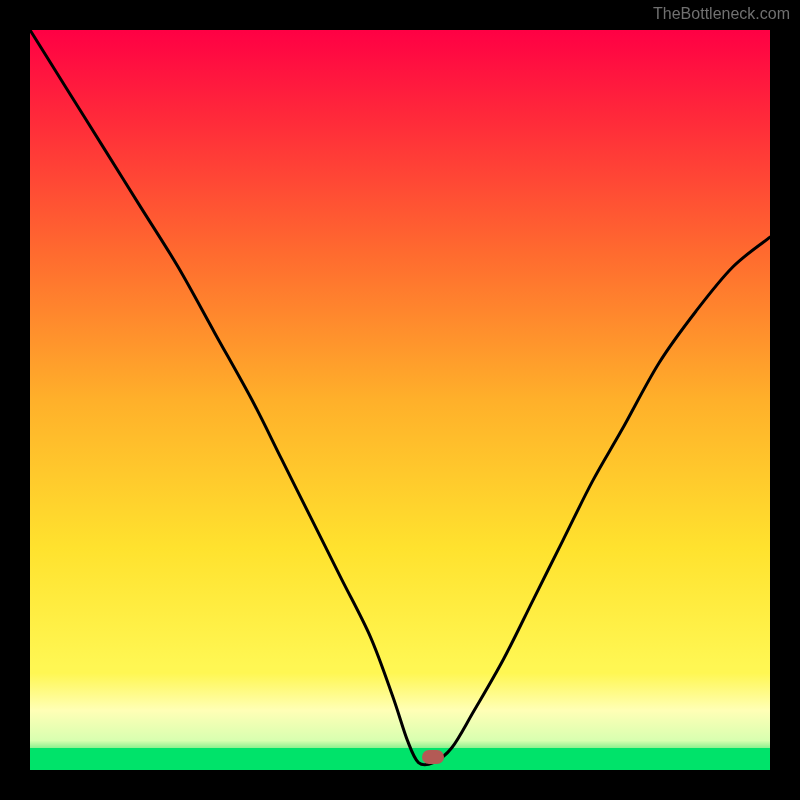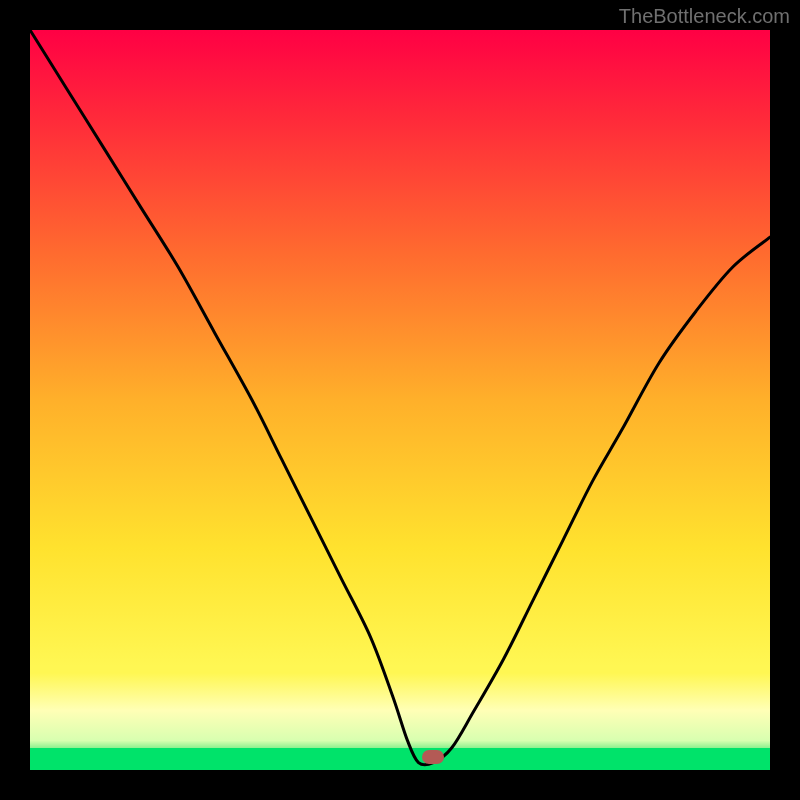--- a/index.html
+++ b/index.html
@@ -73,21 +73,21 @@
     border-radius: 7px;
     background: #b35a55;
     transform: translate(-50%, -50%);
   }
   
   .attribution {
     position: absolute;
     top: 5px;
     right: 10px;
     color: #707070;
-    font-size: 20px;
+    font-size: 16px;
     font-weight: 400;
     letter-spacing: 0px;
   }
 </style>
 </head>
 <body>
 
 <div class="stage">
 
   <div class="attribution">TheBottleneck.com</div>

